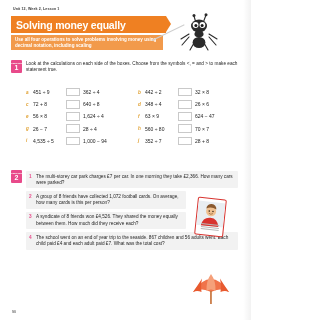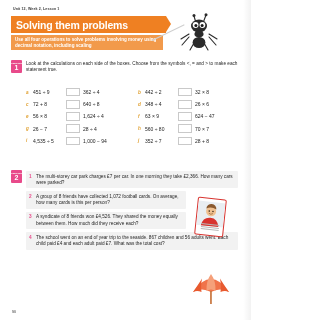--- a/index.html
+++ b/index.html
@@ -151,21 +151,21 @@
   }
 </style>
 </head>
 <body>
 
 <div class="page">
 
   <div class="breadcrumb">Unit 12, Week 2, Lesson 1</div>
 
   <div class="title-bar">
-    <span class="title-text">Solving them problems</span>
+    <span class="title-text">Solving money equally</span>
   </div>
 
   <div class="subtitle-bar">
     <div class="subtitle-text">Use all four operations to solve problems involving money using decimal notation, including scaling</div>
   </div>
 
   <div class="pointer-line"></div>
   <div class="ant-wrap">
     <svg viewBox="0 0 46 40" width="46" height="40">
       <g stroke="#2b2b2b" stroke-width="1.1" fill="none" stroke-linecap="round">

